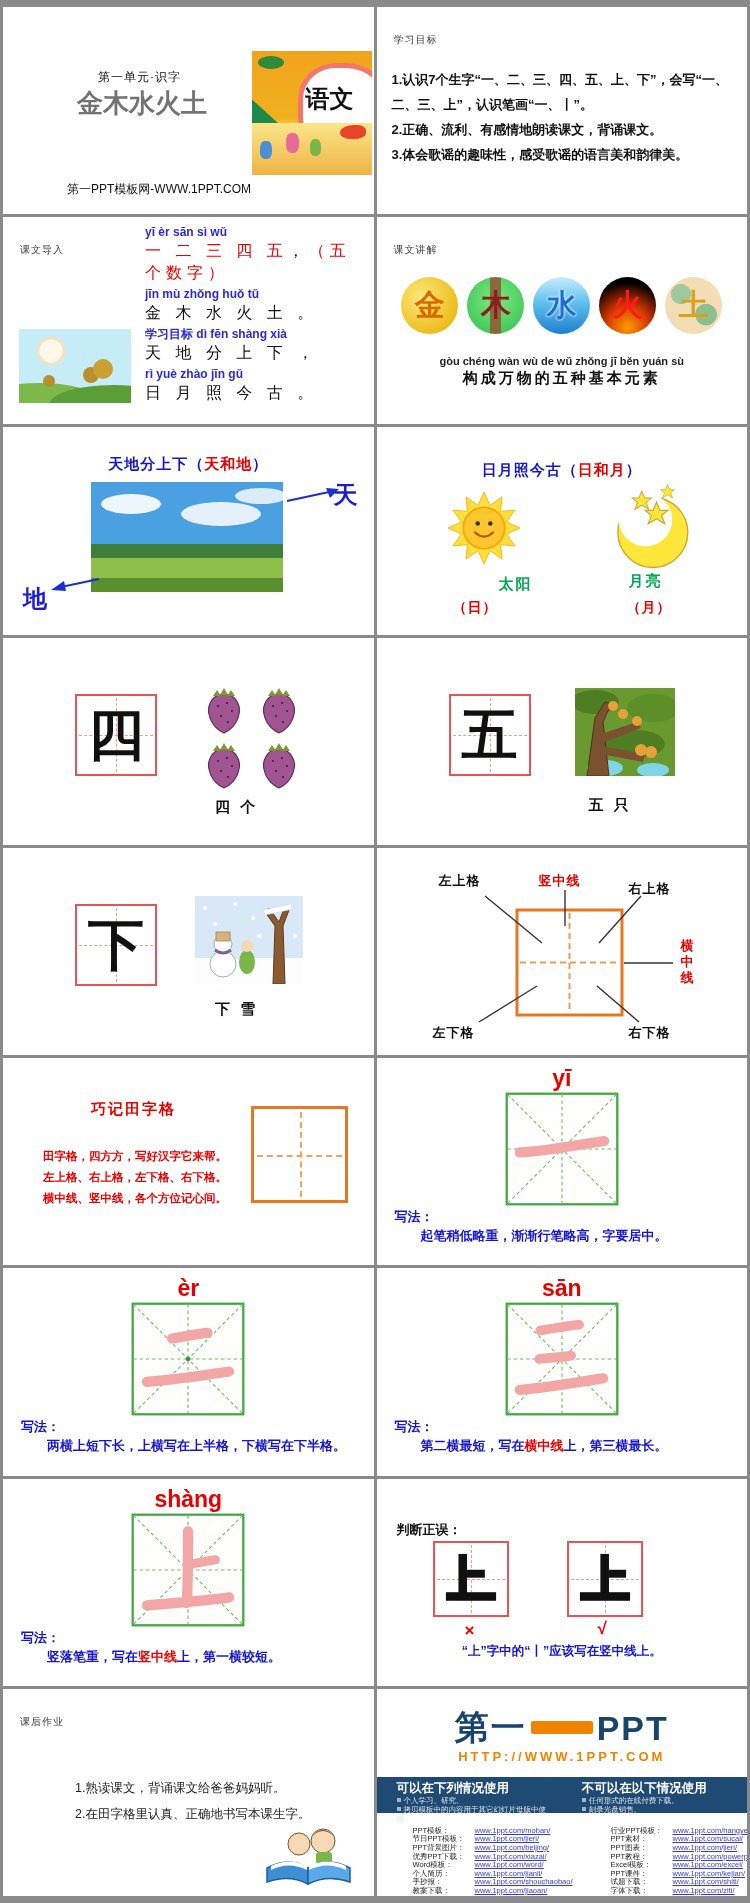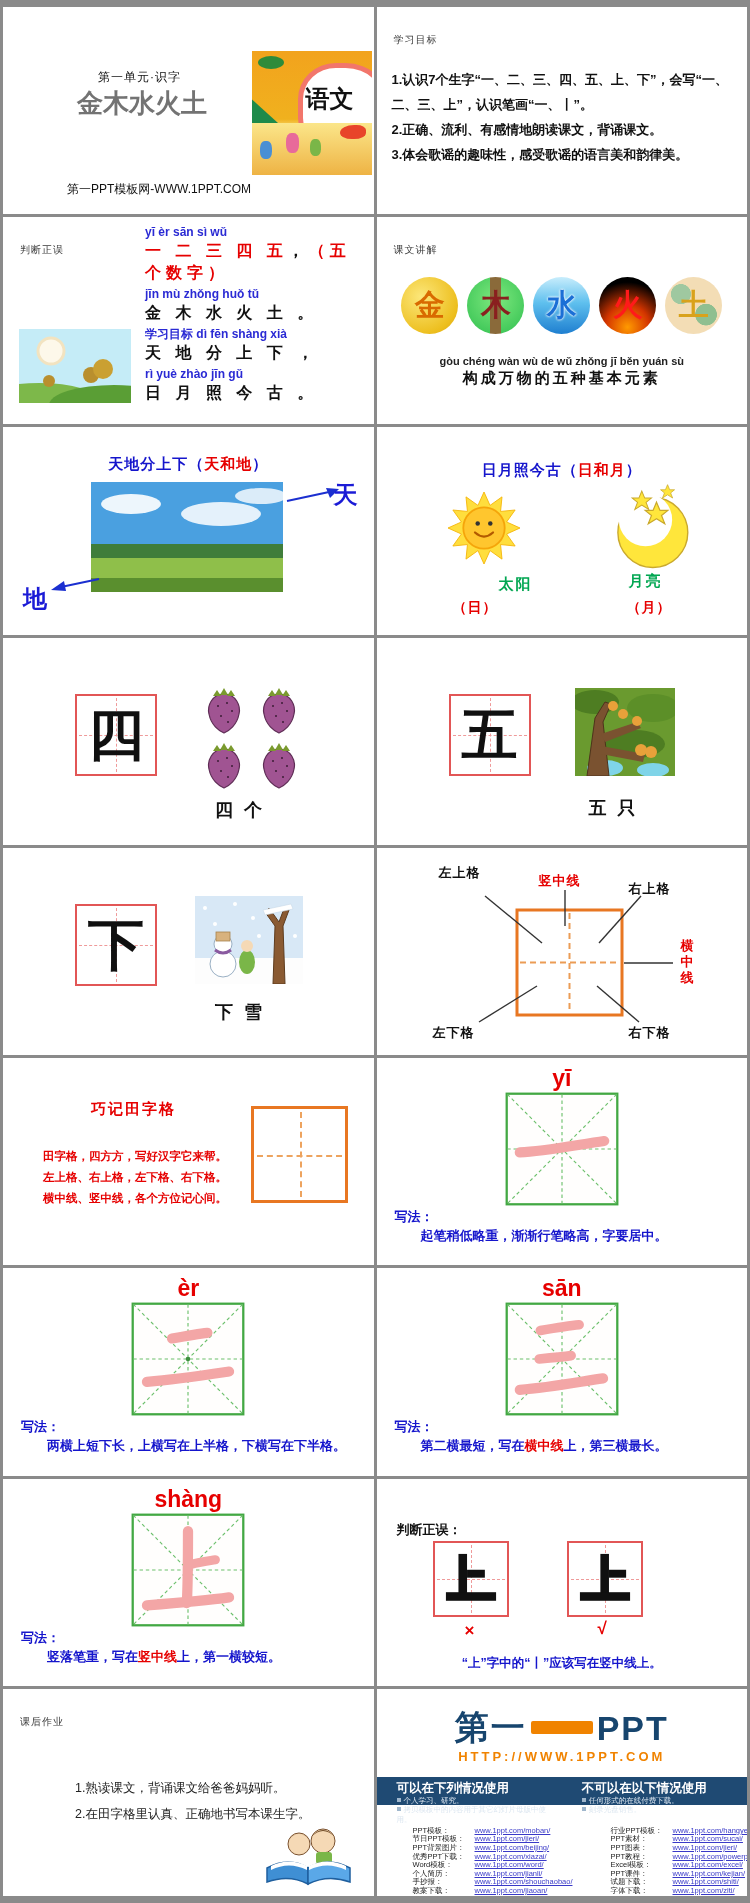--- a/index.html
+++ b/index.html
@@ -9,21 +9,21 @@
           grid-template-columns:1fr 1fr; grid-auto-rows:1fr; gap:3px; padding:7px 3px; }
   .cell { background:#fff; position:relative; overflow:hidden; }
   .lbl { position:absolute; left:17px; top:26px; font-size:10px; color:#3a3a3a; letter-spacing:1px; }
   .red { color:#e60000; }
   
   .tzg { position:absolute; border:2px solid #e25656; background:#fff; }
   .tzg:before { content:""; position:absolute; top:50%; left:2px; right:2px; border-top:1px dashed #ef9a9a; }
   .tzg:after  { content:""; position:absolute; left:50%; top:2px; bottom:2px; border-left:1px dashed #ef9a9a; }
   .tzg .ch { position:absolute; inset:0; display:flex; align-items:center; justify-content:center;
              font-size:56px; font-weight:bold; color:#101010; z-index:2; line-height:1; }
-  .cap { position:absolute; font-size:18px; font-weight:bold; color:#111; letter-spacing:3px;text-align:center; }
+  .cap { position:absolute; font-size:15px; font-weight:bold; color:#111; letter-spacing:3px;text-align:center; }
   
   .otzg { position:absolute; border:3px solid #e87722; background:#fff; }
   .otzg:before { content:""; position:absolute; top:50%; left:3px; right:3px; border-top:2px dashed #eda35e; }
   .otzg:after  { content:""; position:absolute; left:50%; top:3px; bottom:3px; border-left:2px dashed #eda35e; }
   
   .s1-unit { position:absolute; left:95px; top:62px; font-size:12px; color:#111; letter-spacing:1px; }
   .s1-title { position:absolute; left:74px; top:79px; font-size:26px; font-weight:bold; color:#737373; }
   .s1-footer { position:absolute; left:64px; top:174px; font-size:12px; color:#111; }
   .book { position:absolute; right:2px; top:44px; width:120px; height:124px; background:linear-gradient(180deg,#f2a31d 0%,#f0b11e 55%,#f7cf5a 60%,#f0b53e 100%); overflow:hidden; }
   .book-logo { position:absolute; left:6px; top:5px; width:26px; height:13px; background:#2e8b3a; border-radius:50%; }
@@ -34,21 +34,21 @@
   .book-grade { position:absolute; left:10px; top:92px; background:#f6d54e; border:1px solid #caa92c; border-radius:5px;
                 padding:3px 7px; text-align:center; font-size:10px; color:#222; line-height:13px; }
   .book-art { position:absolute; left:0; right:0; bottom:0; height:52px; background:linear-gradient(180deg,#fbe68a,#eeb344); }
   .dot { position:absolute; border-radius:50%; }
   
   .goal-list { position:absolute; left:15px; top:60px; width:348px; font-size:13px; font-weight:bold; color:#111; line-height:25px; }
   .hw-list { position:absolute; left:72px; top:86px; width:280px; font-size:12.5px; color:#222; line-height:26px; }
   
   .s3-text { position:absolute; left:142px; top:8px; width:226px; }
   .s3-text .py { color:#2a2ad4; font-weight:bold; font-size:12px; line-height:15px; }
-  .s3-text .hz { font-size:16px; font-weight:bold; color:#111; letter-spacing:5px; line-height:22px; margin-bottom:3px; }
+  .s3-text .hz { font-size:16px; font-weight:normal; color:#111; letter-spacing:5px; line-height:22px; margin-bottom:3px; }
   
   .circles { position:absolute; left:0; right:0; top:60px; display:flex; justify-content:center; gap:9px; }
   .circle { width:57px; height:57px; border-radius:50%; display:flex; align-items:center; justify-content:center;
             font-size:30px; font-weight:bold; }
   .c-jin { background:radial-gradient(circle at 35% 35%,#fce77a,#edbf1f 70%,#d9a40e); color:#d96a00; }
   .c-mu  { background:linear-gradient(90deg,rgba(0,0,0,0) 40%,#8a6a3a 40%,#8a6a3a 60%,rgba(0,0,0,0) 60%),
                       radial-gradient(circle at 50% 40%,#7ee87e,#2fbf4f); color:#8a1f1f; }
   .c-shui{ background:linear-gradient(180deg,#c8edfc 0%,#5fc0ee 45%,#1f7fd0 100%); color:#1b6fd6; text-shadow:0 0 2px #fff,0 0 3px #fff; }
   .c-huo { background:radial-gradient(circle at 50% 88%,#ff9a00 0%,#d43500 38%,#000 78%); color:#ff1a1a; }
   .c-tu  { background:radial-gradient(circle at 28% 30%,#9fc8a0 0 17%,rgba(0,0,0,0) 18%),
@@ -70,28 +70,28 @@
   
   .stroke-slide { display:flex; flex-direction:column; align-items:center; padding-top:7px; height:100%; }
   .pinyin-title { color:#e60000; font-weight:bold; font-size:23px; line-height:26px; }
   .mzg { width:114px; height:114px; margin-top:1px; }
   .method-block { align-self:stretch; padding:2px 18px 0 18px; }
   .method-lbl { color:#1515cc; font-weight:bold; font-size:13px; line-height:18px; }
   .method { color:#1515cc; font-weight:bold; font-size:13px; line-height:19px; text-indent:26px; }
   
   .judge-lbl { position:absolute; left:20px; top:42px; font-size:13px; font-weight:bold; color:#111; }
   .mark { position:absolute; font-size:17px; font-weight:bold; color:#e60000; }
-  .judge-note { position:absolute; left:0; right:0; top:176px; text-align:center; font-size:12.5px; font-weight:bold; color:#1515cc; }
+  .judge-note { position:absolute; left:0; right:0; top:164px; text-align:center; font-size:12.5px; font-weight:bold; color:#1515cc; }
   
   .logo-row { position:absolute; left:0; right:0; top:16px; text-align:center; }
   .logo-txt { font-size:34px; font-weight:bold; color:#17456e; letter-spacing:2px; vertical-align:middle; }
   .logo-bar { display:inline-block; width:62px; height:13px; background:#f08300; margin:0 4px; vertical-align:middle; border-radius:2px; }
   .logo-url { position:absolute; left:0; right:0; top:60px; text-align:center; color:#f08300; font-weight:bold;
               font-size:13px; letter-spacing:3px; }
-  .navy-band { position:absolute; left:0; right:0; top:88px; height:28px; background:#1f4a73; color:#fff; display:flex; }
+  .navy-band { position:absolute; left:0; right:0; top:88px; height:36px; background:#1f4a73; color:#fff; display:flex; }
   .band-col { flex:1; padding:4px 8px 0 20px; }
   .band-h { font-size:12.5px; font-weight:bold; line-height:15px; }
   .band-li { font-size:7.5px; line-height:9.5px; color:#dce6f0; }
   .sq { display:inline-block; width:4px; height:4px; background:#9fb6cc; margin-right:3px; vertical-align:1px; }
   .links { position:absolute; left:0; right:0; top:136px; bottom:2px; display:flex; }
   .links-col { flex:1; padding:2px 2px 0 36px; }
   .link-row { font-size:7.5px; line-height:8.6px; white-space:nowrap; }
   .link-row .ll { display:inline-block; min-width:62px; color:#222; }
   .link-row .lu { color:#3939c8; text-decoration:underline; }
 </style>
@@ -125,21 +125,21 @@
   <div class="cell">
     <div class="lbl">学习目标</div>
     <div class="goal-list">
       <div>1.认识7个生字“一、二、三、四、五、上、下”，会写“一、二、三、上”，认识笔画“一、丨”。</div>
       <div>2.正确、流利、有感情地朗读课文，背诵课文。</div>
       <div>3.体会歌谣的趣味性，感受歌谣的语言美和韵律美。</div>
     </div>
   </div>
 
   <div class="cell">
-    <div class="lbl">判断正误</div>
+    <div class="lbl">课文导入</div>
     <svg style="position:absolute;left:16px;top:112px;" width="112" height="74" viewBox="0 0 112 74">
       <rect width="112" height="74" fill="#c5ecf7"></rect>
       <circle cx="32" cy="22" r="13" fill="#fdf8ea" stroke="#f2e3c0" stroke-width="3"></circle>
       <ellipse cx="20" cy="72" rx="60" ry="18" fill="#7db84a"></ellipse>
       <ellipse cx="95" cy="76" rx="65" ry="20" fill="#5a9e35"></ellipse>
       <circle cx="72" cy="46" r="8" fill="#b98f2e"></circle>
       <circle cx="84" cy="40" r="10" fill="#caa032"></circle>
       <circle cx="30" cy="52" r="6" fill="#b98f2e"></circle>
     </svg>
     <div class="s3-text">
@@ -298,21 +298,21 @@
       <line x1="192.5" y1="65" x2="192.5" y2="164" stroke="#eb9c55" stroke-width="2" stroke-dasharray="6,4"></line>
       <g stroke="#333" stroke-width="1.4">
         <line x1="108" y1="48" x2="165" y2="95"></line>
         <line x1="188" y1="42" x2="188" y2="78"></line>
         <line x1="264" y1="48" x2="222" y2="95"></line>
         <line x1="296" y1="115" x2="247" y2="115"></line>
         <line x1="102" y1="174" x2="160" y2="138"></line>
         <line x1="262" y1="174" x2="220" y2="138"></line>
       </g>
     </svg>
-    <div class="g-lbl" style="left:62px;top:16px;">左上格</div>
+    <div class="g-lbl" style="left:62px;top:24px;">左上格</div>
     <div class="g-lbl red" style="left:162px;top:24px;">竖中线</div>
     <div class="g-lbl" style="left:252px;top:32px;">右上格</div>
     <div class="g-lbl red g-vert" style="left:304px;top:90px;">横中线</div>
     <div class="g-lbl" style="left:56px;top:176px;">左下格</div>
     <div class="g-lbl" style="left:252px;top:176px;">右下格</div>
   </div>
 
   <div class="cell">
     <div class="s11-title">巧记田字格</div>
     <div class="s11-lines">

